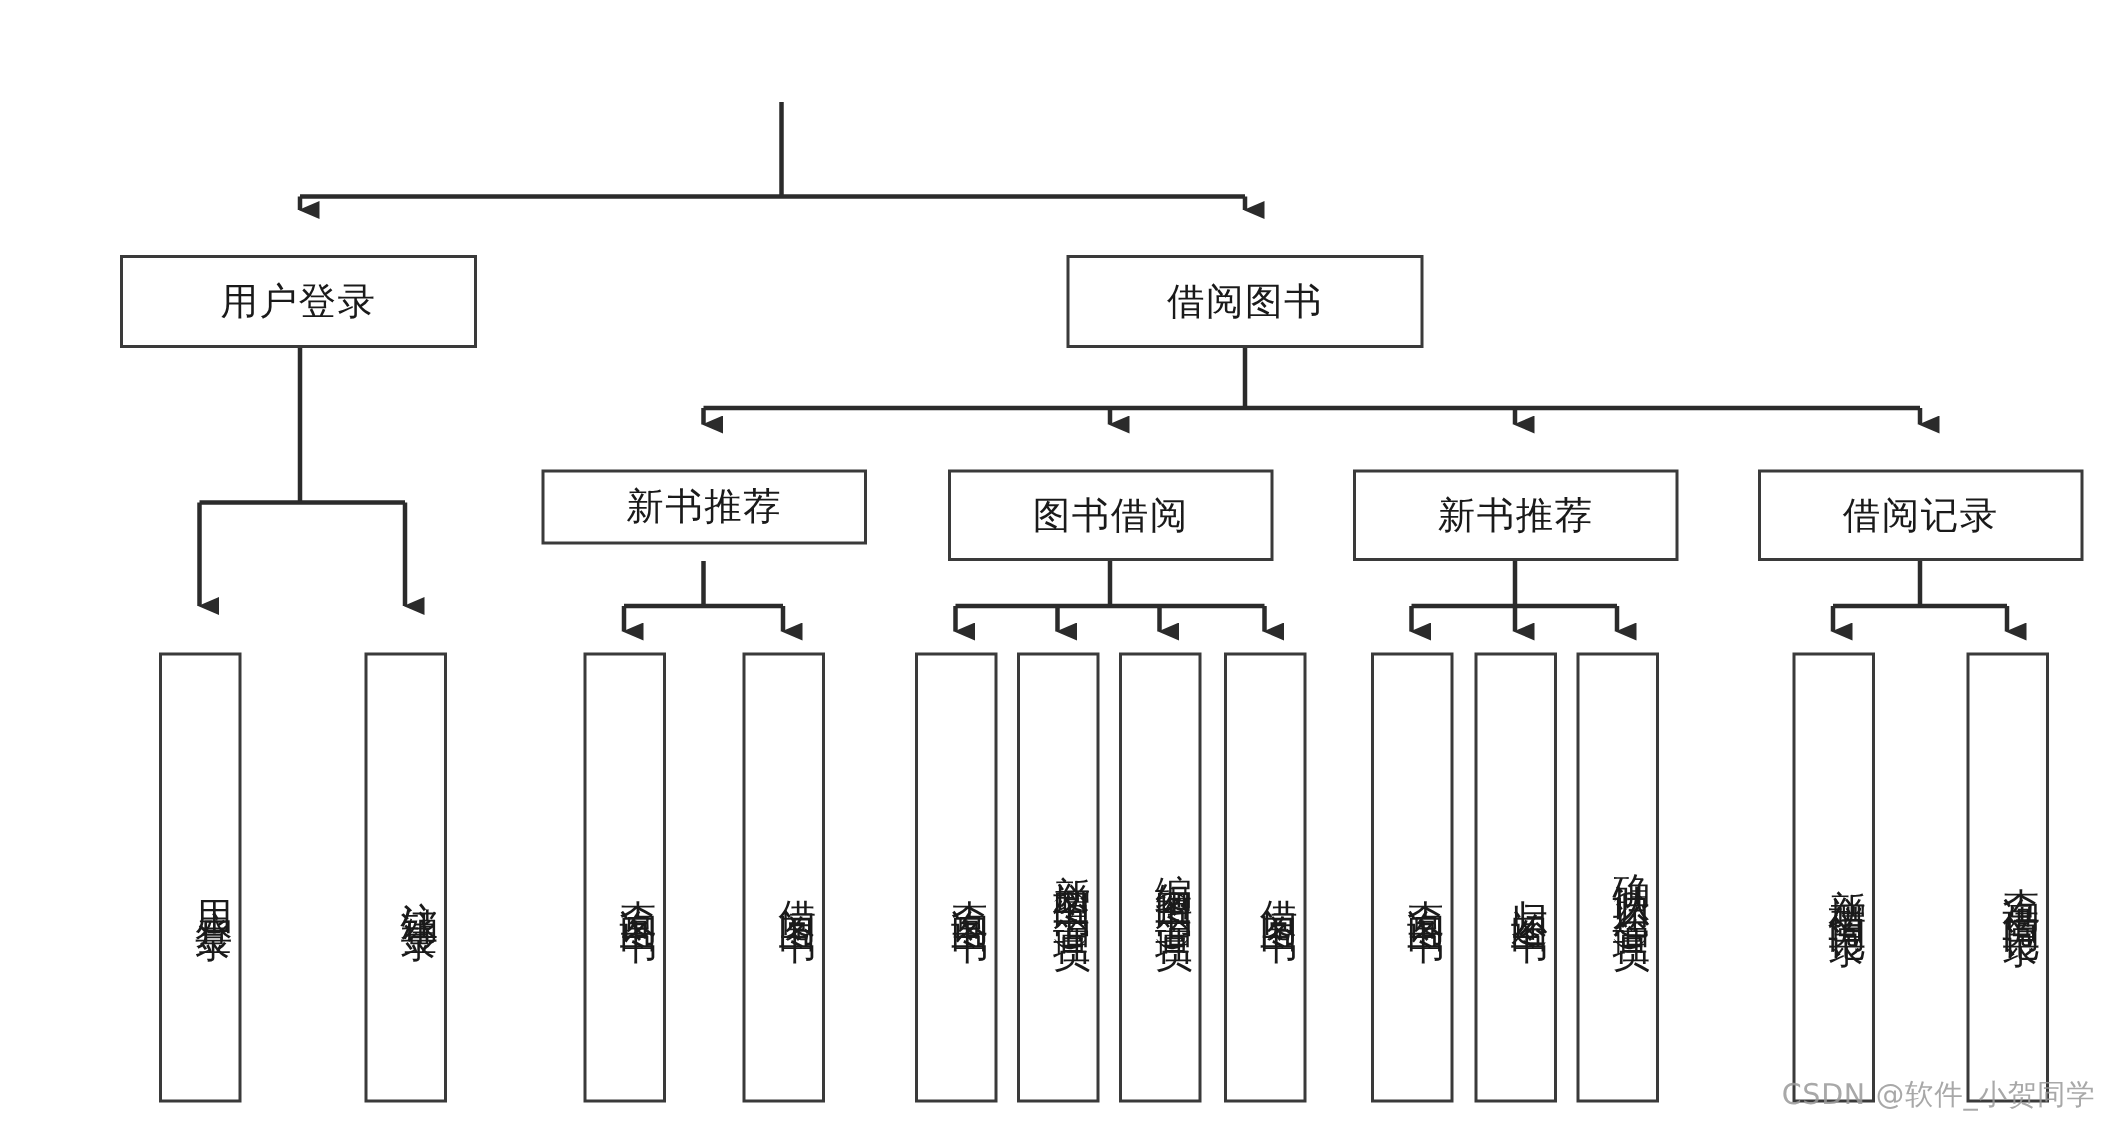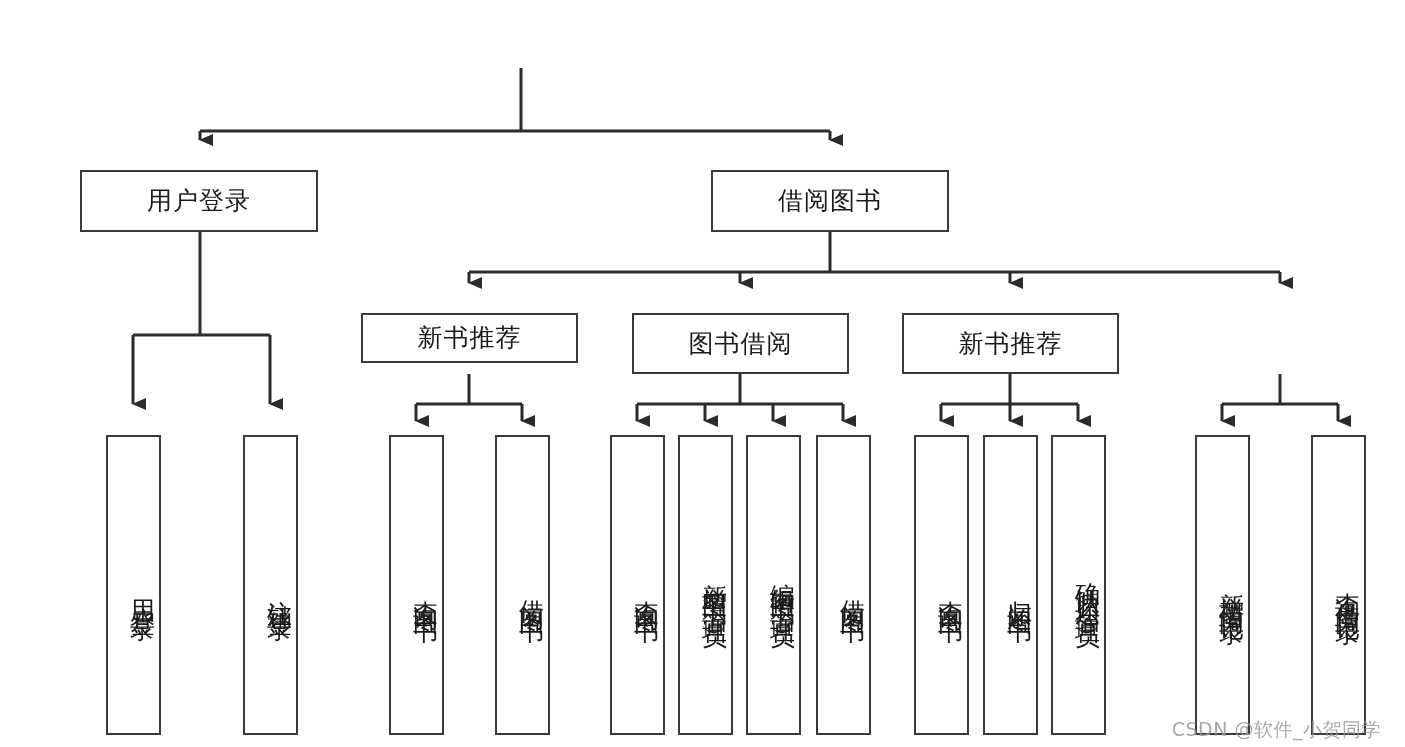--- a/index.html
+++ b/index.html
@@ -50,21 +50,21 @@
   }
   .node.v.tall {
     padding-top: 10px;
   }
   .label {
     display: block;
     white-space: pre;
   }
   .watermark {
     position: absolute;
-    right: 24px;
+    right: 8px;
     bottom: 4px;
     font-size: 19px;
     color: #9a9a9a;
     opacity: .85;
     letter-spacing: .5px;
     white-space: nowrap;
   }
 </style>
 </head>
 <body>
@@ -131,20 +131,23 @@
 
   <div class="node h" style="left:361px; top:313px; width:217px; height:50px;">
     <span class="label">新书推荐</span>
   </div>
   <div class="node h" style="left:632px; top:313px; width:217px; height:61px;">
     <span class="label">图书借阅</span>
   </div>
   <div class="node h" style="left:902px; top:313px; width:217px; height:61px;">
     <span class="label">新书推荐</span>
   </div>
+  <div class="node h" style="left:1172px; top:313px; width:217px; height:61px;">
+    <span class="label">借阅记录</span>
+  </div>
 
   <div class="node v" style="left:106px; top:435px; width:55px; height:300px;">
     <span class="label">用户登录</span>
   </div>
   <div class="node v" style="left:243px; top:435px; width:55px; height:300px;">
     <span class="label">注销登录</span>
   </div>
 
   <div class="node v" style="left:389px; top:435px; width:55px; height:300px;">
     <span class="label">查询图书</span>

